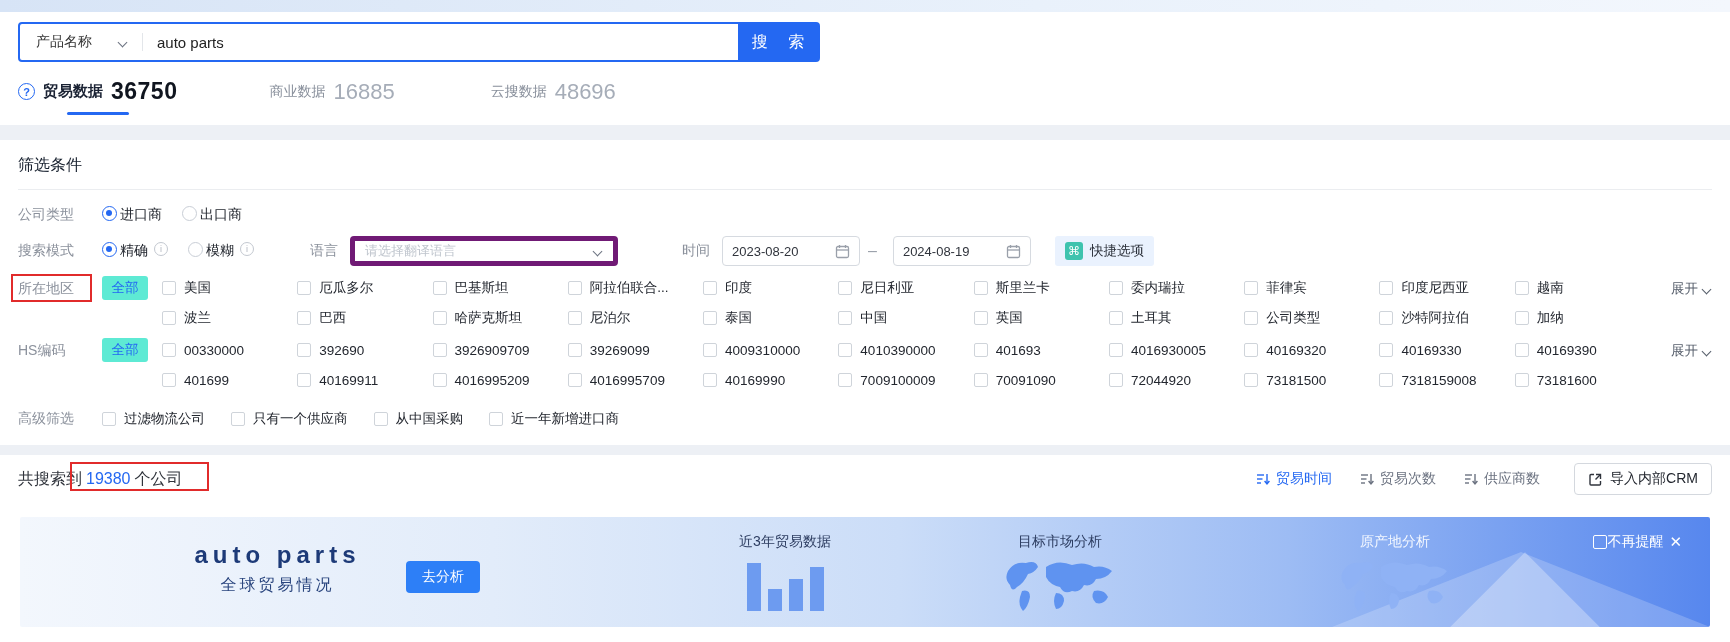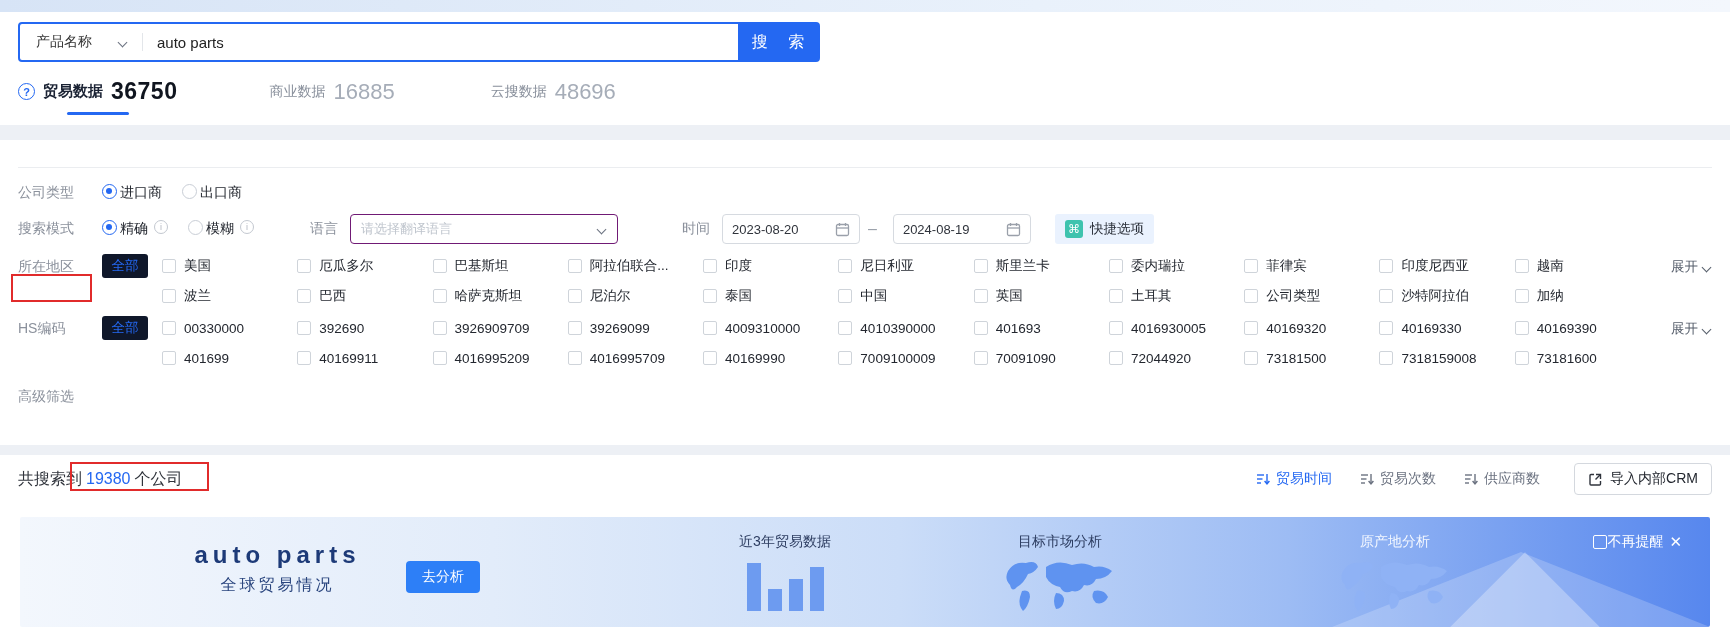--- a/index.html
+++ b/index.html
@@ -45,34 +45,34 @@
   .row-company { margin-top:10px; height:30px; }
   .row-mode { margin-top:4px; height:34px; }
   .radio-group { display:flex; align-items:center; gap:20px; }
   .radio { display:flex; align-items:flex-start; gap:3px; cursor:pointer; }
   .radio .dot { width:15px; height:15px; border-radius:50%; border:1.5px solid #c9ced6; background:#fff; flex:none; }
   .radio.on .dot { border-color:#2468f2; position:relative; }
   .radio.on .dot::after { content:""; position:absolute; left:3px; top:3px; width:6px; height:6px; border-radius:50%; background:#2468f2; }
   .radio .rl { font-size:14px; color:#23272f; }
   .info-ico { width:14px; height:14px; border-radius:50%; border:1px solid #c3c8d0; color:#b3b9c2; font-size:9px; display:inline-flex; align-items:center; justify-content:center; margin-left:3px; font-style:normal; }
   .lang-label { margin-left:56px; font-size:14px; color:#8b919c; }
-  .lang-select { margin-left:12px; width:268px; height:30px; border:1px solid #701a75; border-radius:4px; display:flex; align-items:center; justify-content:space-between; padding:0 10px; cursor:pointer; }
+  .lang-select { margin-left:12px; width:268px; height:30px; border:5px solid #701a75; border-radius:4px; display:flex; align-items:center; justify-content:space-between; padding:0 10px; cursor:pointer; }
   .lang-select .ph { font-size:13px; color:#bfc5cd; }
   .time-label { margin-left:64px; font-size:14px; color:#8b919c; }
   .date-box { margin-left:12px; width:138px; height:30px; border:1px solid #d6dae0; border-radius:4px; display:flex; align-items:center; justify-content:space-between; padding:0 9px; cursor:pointer; }
   .date-box .dv { font-size:13px; color:#30343c;text-align:center; }
   .date-dash { margin:0 4px 0 8px; color:#9aa0aa; }
   .quick-chip { margin-left:24px; height:30px; background:#eaf2fe; border-radius:3px; display:flex; align-items:center; gap:7px; padding:0 10px; cursor:pointer; }
   .cmd-ico { width:18px; height:18px; background:#3ec3ae; color:#fff; border-radius:3px; font-size:12px; display:flex; align-items:center; justify-content:center; }
   .quick-chip .ql { font-size:13.5px; color:#2b303a; }
 
   .row-checks { margin-top:10px; align-items:flex-start; }
   .row-checks .flabel { padding-top:2px; }
   .row-checks.hs { margin-top:12px; }
-  .all-chip { width:46px; height:24px; flex:none; background:#0f172a; color:#2468f2; font-size:13.5px; border-radius:3px; display:flex; align-items:center; justify-content:center; margin-right:14px; margin-top:-2px; cursor:pointer; }
+  .all-chip { width:46px; height:24px; flex:none; background:#5eead4; color:#2468f2; font-size:13.5px; border-radius:3px; display:flex; align-items:center; justify-content:center; margin-right:14px; margin-top:-2px; cursor:pointer; }
   .grid11 { flex:1; display:grid; grid-template-columns:repeat(11,1fr); row-gap:10px; }
   .chk { display:flex; align-items:center; gap:8px; height:20px; cursor:pointer; }
   .chk .box { width:14px; height:14px; border:1px solid #cfd4da; border-radius:2px; background:#fff; flex:none; }
   .chk .cl { font-size:13.5px; color:#23272f; white-space:nowrap; }
   .expand { width:62px; flex:none; text-align:right; font-size:13.5px; color:#565e6b; cursor:pointer; display:flex; align-items:center; justify-content:flex-end; gap:4px; padding-top:2px; }
   .expand .chev::before { border-color:#565e6b; }
   .row-adv { margin-top:18px; height:22px; }
   .row-adv .adv-group { display:flex; gap:26px; }
 
   
@@ -148,20 +148,21 @@
       <div class="tab tab-dim">
         <span class="t-label">云搜数据</span>
         <span class="t-count">48696</span>
       </div>
     </div>
   </div>
 
   <div class="band band1"></div>
 
   <div class="filter-card">
+    <div class="filter-title">筛选条件</div>
     <div class="filter-divider"></div>
 
     <div class="frow row-company">
       <span class="flabel">公司类型</span>
       <div class="radio-group">
         <span class="radio on">
           <span class="dot"></span>
           <span class="rl">进口商</span>
         </span>
         <span class="radio">
@@ -409,20 +410,38 @@
           </span>
       </div>
       <span class="expand">
           <span>展开</span>
           <span class="chev"></span>
         </span>
     </div>
 
     <div class="frow row-adv">
       <span class="flabel">高级筛选</span>
+      <div class="adv-group">
+        <span class="chk">
+            <span class="box"></span>
+            <span class="cl">过滤物流公司</span>
+          </span>
+        <span class="chk">
+            <span class="box"></span>
+            <span class="cl">只有一个供应商</span>
+          </span>
+        <span class="chk">
+            <span class="box"></span>
+            <span class="cl">从中国采购</span>
+          </span>
+        <span class="chk">
+            <span class="box"></span>
+            <span class="cl">近一年新增进口商</span>
+          </span>
+      </div>
     </div>
   </div>
 
   <div class="band band2"></div>
 
   <div class="results-card">
     <div class="results-head">
       <div class="summary">
         <span>共搜索到</span><span class="cnt">19380</span><span>个公司</span>
       </div>

